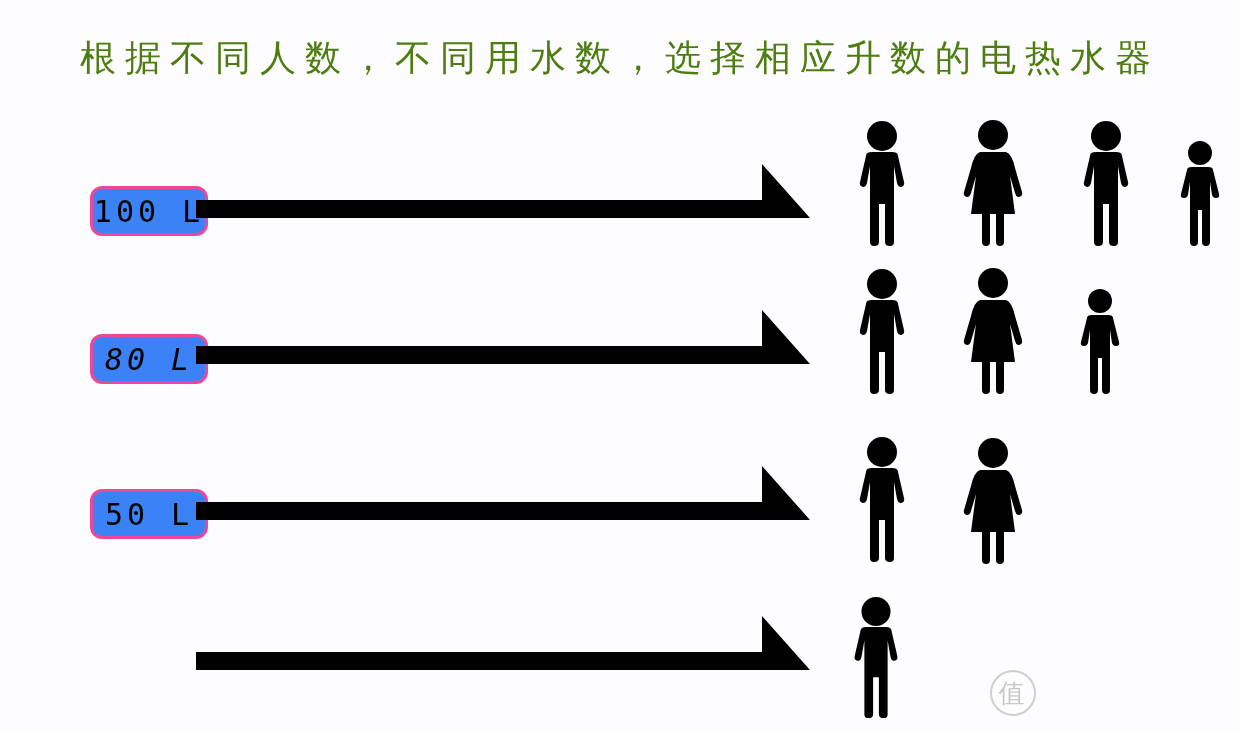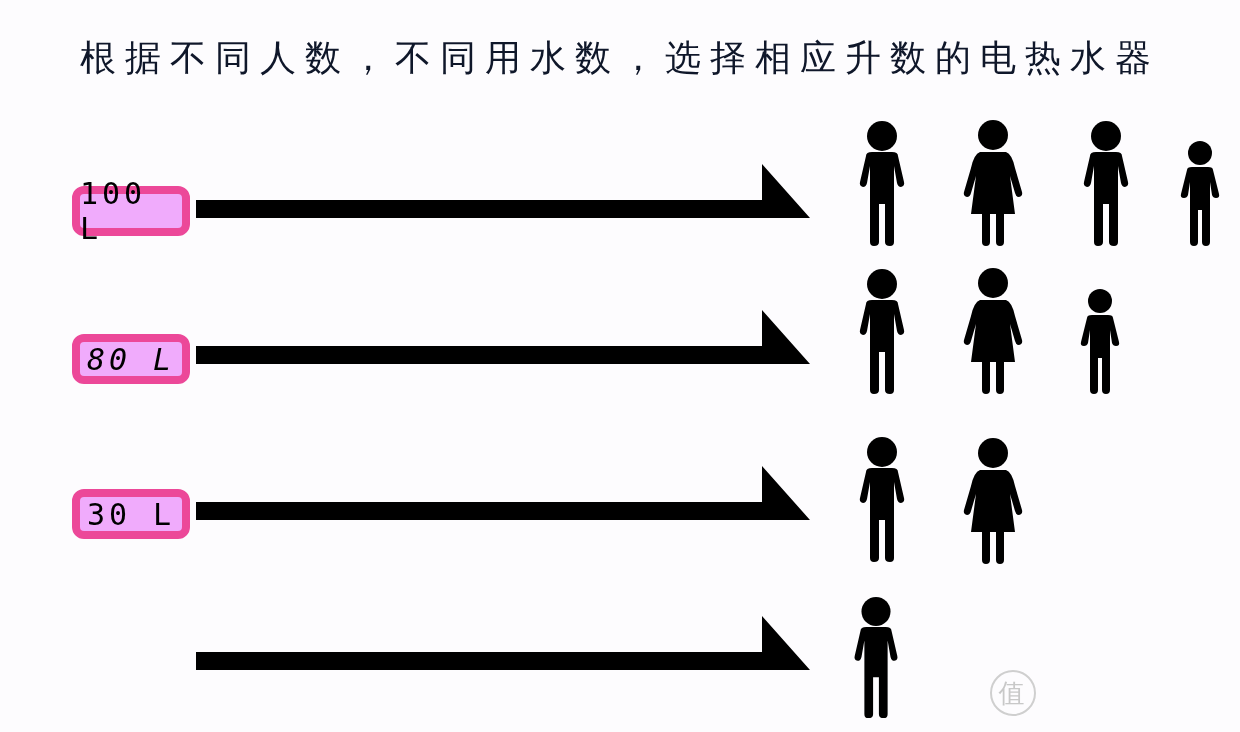--- a/index.html
+++ b/index.html
@@ -19,39 +19,39 @@
       position: absolute;
       left: 0;
       top: 34px;
       width: 1240px;
       text-align: center;
       font-family: "DejaVu Serif", serif;
       font-size: 36px;
       letter-spacing: 9px;
       line-height: 48px;
       font-weight: normal;
-      color: #0f172a;
+      color: #4d7c0f;
       white-space: nowrap;
       box-sizing: border-box;
     }
     .row {
       position: absolute;
       left: 0;
       width: 1240px;
       height: 140px;
     }
     .badge {
       position: absolute;
-      left: 72px;
+      left: 90px;
       width: 118px;
       height: 50px;
       box-sizing: border-box;
-      border: 8px solid #ec4899;
+      border: 3px solid #ec4899;
       border-radius: 12px;
-      background: #f0abfc;
+      background: #3b82f6;
       display: flex;
       align-items: center;
       justify-content: center;
       font-family: "DejaVu Sans Mono", monospace;
       font-size: 30px;
       letter-spacing: 4px;
       color: #000;
     }
     .arrow {
       position: absolute;
@@ -137,21 +137,21 @@
       <path d="M20,34 L46,34 Q52,36 55,50 L62,74 Q63,78 59,79 Q56,79 55,75 L50,58 L55,96 L44,96 L44,124 Q44,128 40,128 Q36,128 36,124 L36,96 L30,96 L30,124 Q30,128 26,128 Q22,128 22,124 L22,96 L11,96 L16,58 L11,75 Q10,79 7,79 Q3,78 4,74 L11,50 Q14,36 20,34 Z" fill="#000"></path>
     </svg>
     <svg class="person" style="left:234px;top:22px;" width="52" height="106" viewBox="0 0 52 106">
       <circle cx="26" cy="13" r="12" fill="#000"></circle>
       <path d="M13,30 Q13,27 18,27 L34,27 Q39,27 39,30 L45,54 Q46,58 42,58 Q39,58 38,55 L36,42 L36,102 Q36,106 32,106 Q28,106 28,102 L28,70 L24,70 L24,102 Q24,106 20,106 Q16,106 16,102 L16,42 L14,55 Q13,58 10,58 Q6,58 7,54 Z" fill="#000"></path>
     </svg>
   </div>
 </div>
 
 <div class="row" style="top:434px;">
-  <div class="badge" style="top:55px;">30 L</div>
+  <div class="badge" style="top:55px;">50 L</div>
   <svg class="arrow" style="top:30px;" viewBox="0 0 614 60">
     <polygon points="0,38 566,38 566,2 614,56 0,56" fill="#000"></polygon>
   </svg>
   <div class="people" style="top:0;width:220px;">
     <svg class="person" style="left:12px;top:2px;" width="60" height="126" viewBox="0 0 60 126">
       <circle cx="30" cy="16" r="15" fill="#000"></circle>
       <path d="M14,36 Q14,32 20,32 L40,32 Q46,32 46,36 L52,62 Q53,66 49,67 Q46,67 45,63 L42,46 L42,122 Q42,126 38,126 Q33,126 33,122 L33,84 L27,84 L27,122 Q27,126 22,126 Q18,126 18,122 L18,46 L15,63 Q14,67 11,67 Q7,66 8,62 Z" fill="#000"></path>
     </svg>
     <svg class="person" style="left:120px;top:2px;" width="66" height="128" viewBox="0 0 66 128">
       <circle cx="33" cy="17" r="15" fill="#000"></circle>

